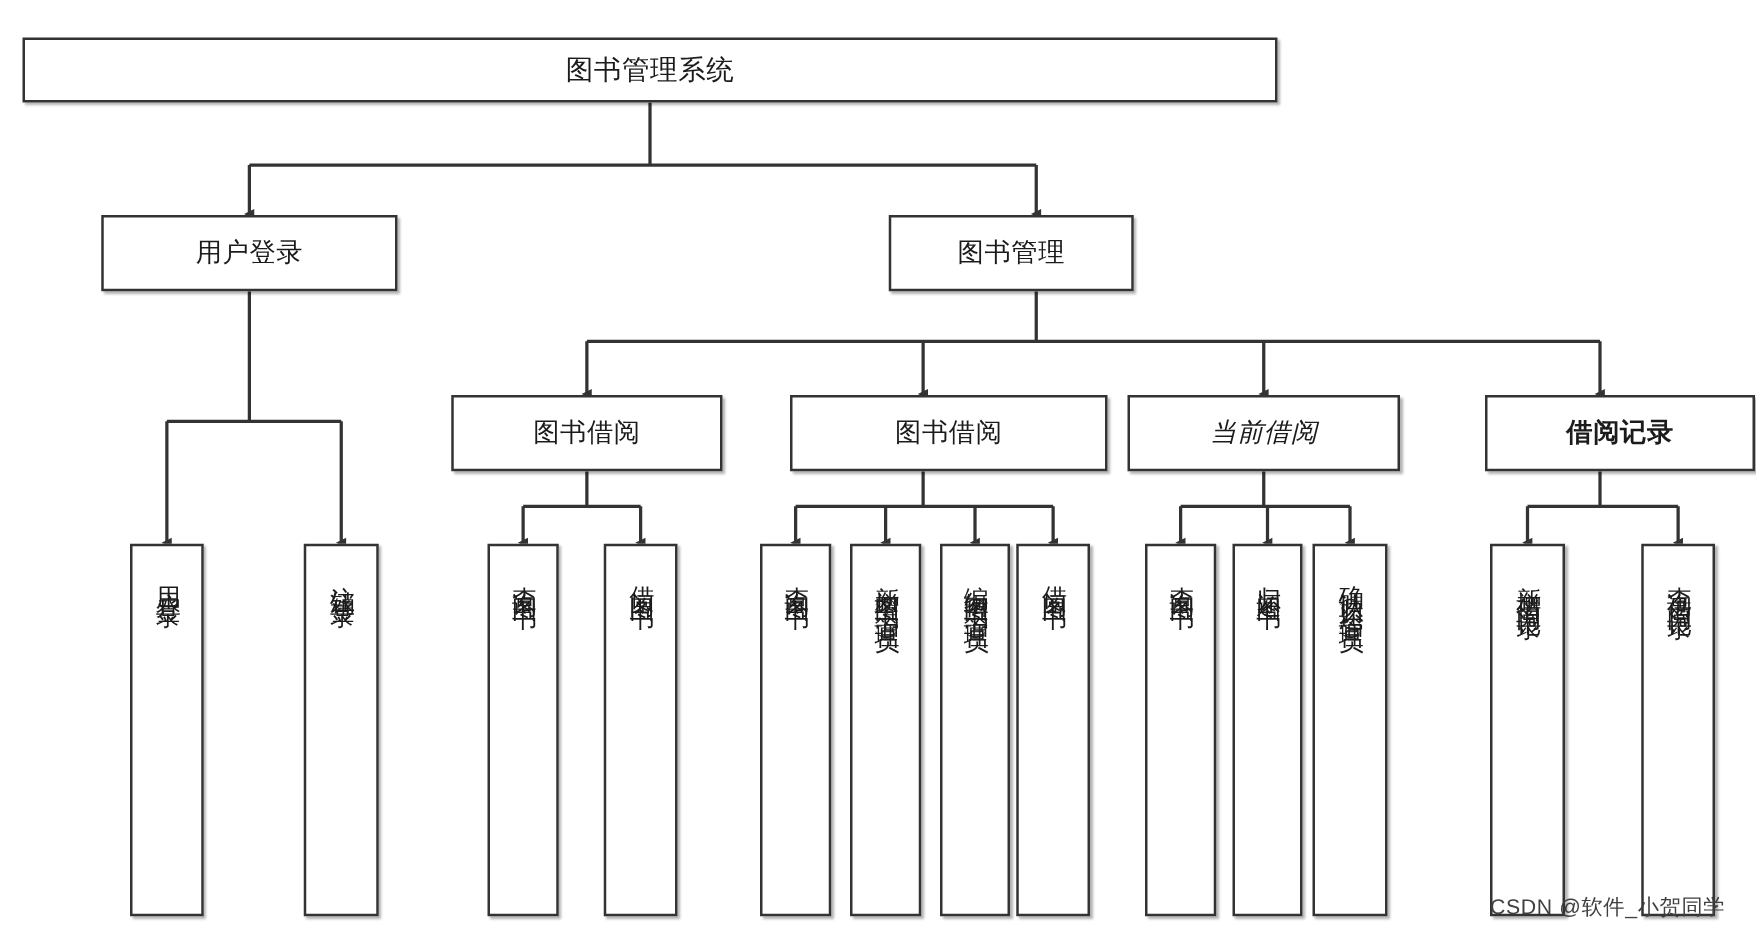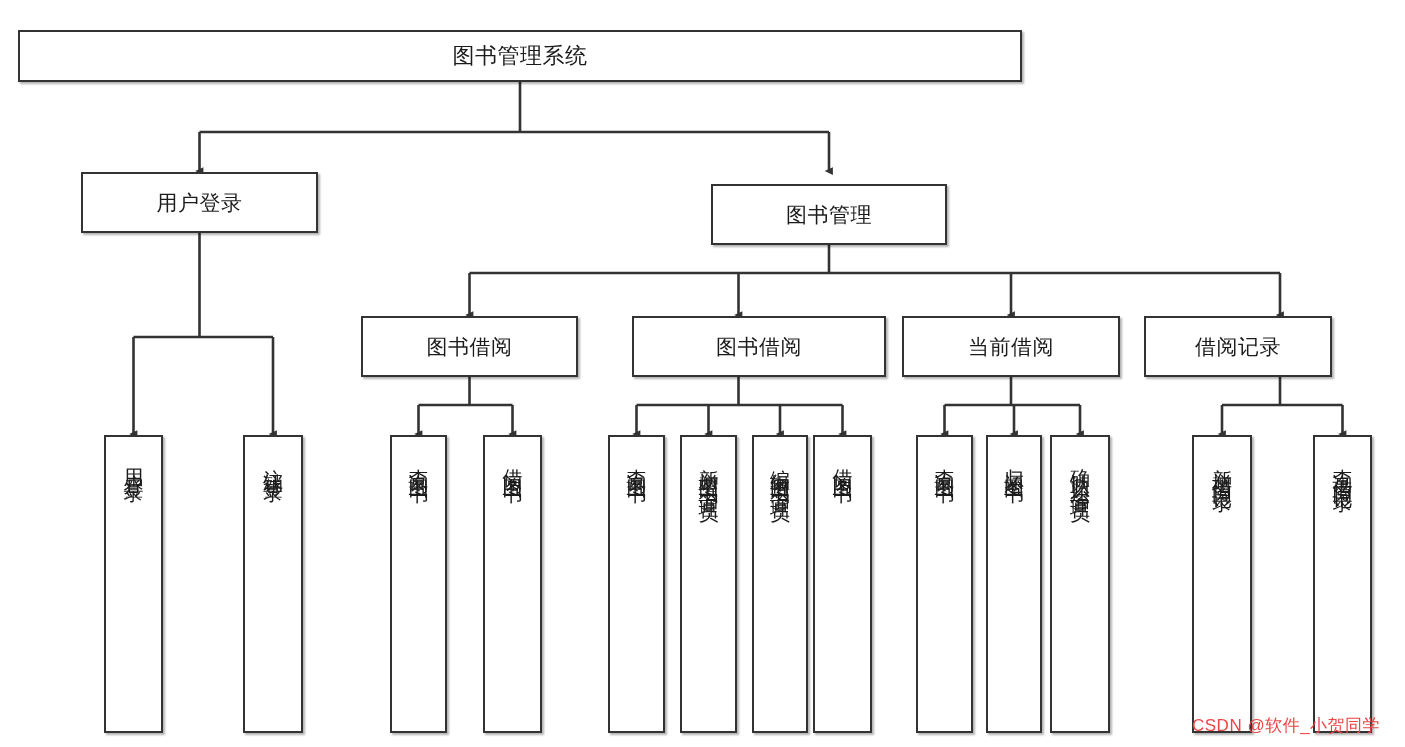--- a/index.html
+++ b/index.html
@@ -115,34 +115,34 @@
       </g>
   </svg>
 
   <div class="node root horiz" style="left: 18px; top: 14px; width: 1004px; height: 52px; margin-top: 16px;">
       <span>图书管理系统</span>
     </div>
 
   <div class="node horiz" style="left: 81px; top: 172px; width: 237px; height: 61px;">
       <span>用户登录</span>
     </div>
-  <div class="node horiz" style="left: 711px; top: 184px; width: 236px; height: 61px;">
+  <div class="node horiz" style="left: 711px; top: 172px; width: 196px; height: 61px;">
       <span>图书管理</span>
     </div>
 
   <div class="node horiz" style="left: 361px; top: 316px; width: 217px; height: 61px;">
       <span>图书借阅</span>
     </div>
   <div class="node horiz" style="left: 632px; top: 316px; width: 254px; height: 61px;">
       <span>图书借阅</span>
     </div>
-  <div class="node horiz" style="left: 902px; top: 316px; width: 218px; height: 61px;">
+  <div class="node horiz" style="left: 902px; top: 316px; width: 218px; height: 61px; font-style: italic;">
       <span>当前借阅</span>
     </div>
-  <div class="node horiz" style="left: 1144px; top: 316px; width: 188px; height: 61px;">
+  <div class="node horiz" style="left: 1188px; top: 316px; width: 216px; height: 61px; font-weight: bold;">
       <span>借阅记录</span>
     </div>
 
   <div class="node vert" style="left: 104px; top: 435px; width: 59px; height: 298px;">
     <span class="vtext">用户登录</span>
     </div>
   <div class="node vert" style="left: 243px; top: 435px; width: 60px; height: 298px;">
     <span class="vtext">注销登录</span>
     </div>
 
@@ -176,14 +176,14 @@
     <span class="vtext">确认归还（管理员）</span>
     </div>
 
   <div class="node vert" style="left: 1192px; top: 435px; width: 60px; height: 298px;">
     <span class="vtext">新增借阅记录</span>
     </div>
   <div class="node vert" style="left: 1313px; top: 435px; width: 59px; height: 298px;">
     <span class="vtext">查询借阅记录</span>
     </div>
 
-  <div class="watermark" style="left: 1192px; top: 714px; color: #ef4444;">CSDN @软件_小贺同学</div>
+  <div class="watermark" style="left: 1192px; top: 714px; color: #404040;">CSDN @软件_小贺同学</div>
 </div>
 
 </body></html>

